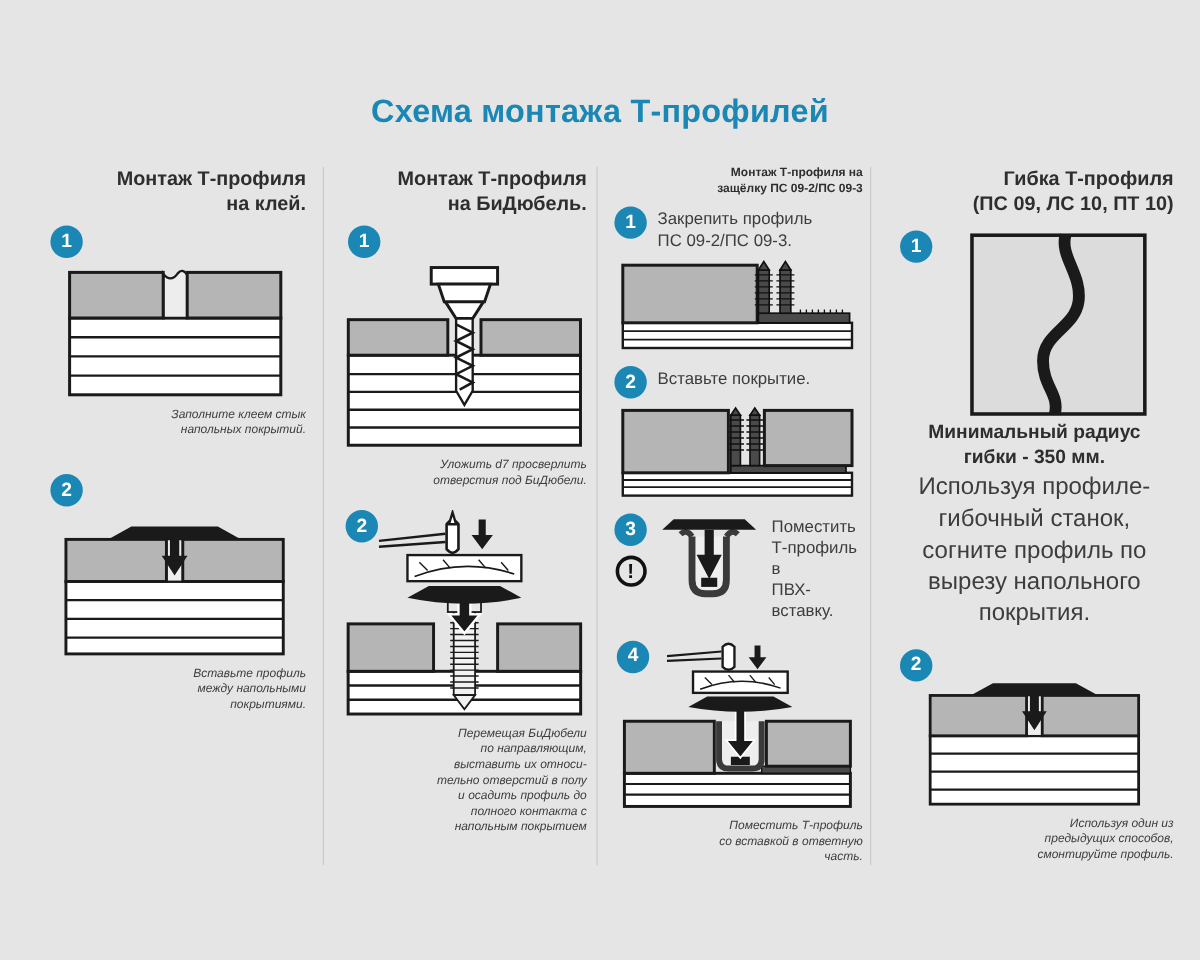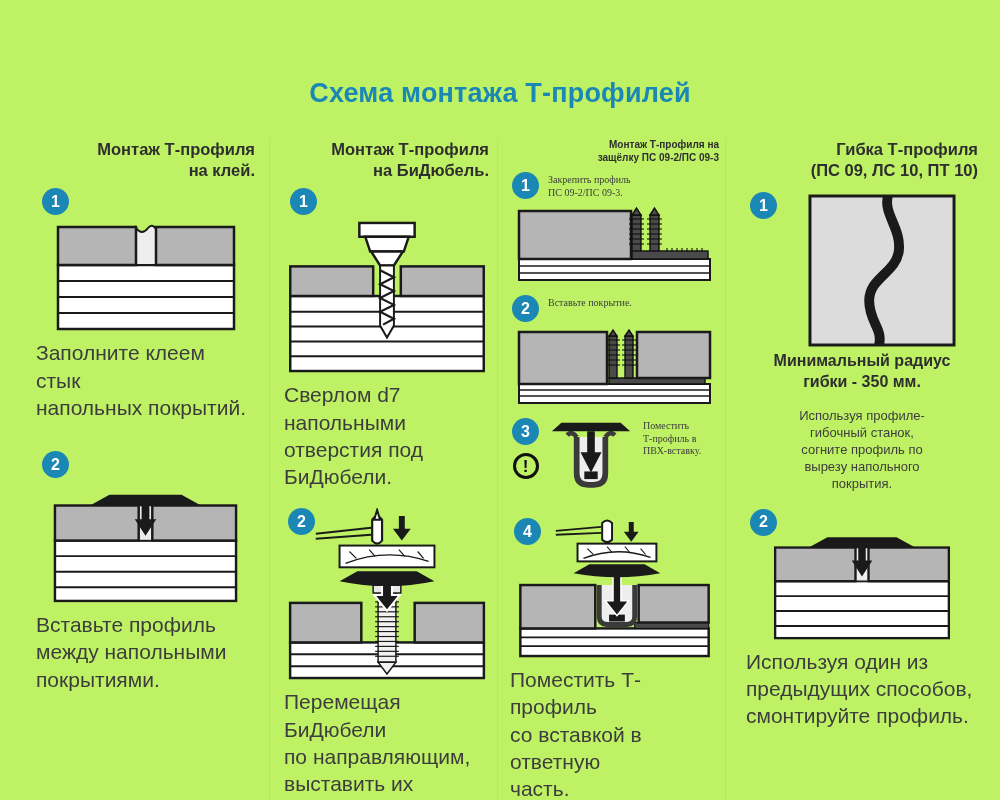--- a/index.html
+++ b/index.html
@@ -3,21 +3,21 @@
 <meta charset="utf-8">
 <style>
   :root{
     --accent:#1a87b5;
     --ink:#2e2e2e;
     --text:#3d3d3d;
     --divider:#c9c9c9;
   }
   *{margin:0;padding:0;box-sizing:border-box;}
   body{background:#ffffff;font-family:"Liberation Sans",sans-serif;}
-  .page{width:1000px;height:800px;background:#bef264;position:relative;overflow:hidden;}
+  .page{width:1000px;height:800px;background:#e5e5e5;position:relative;overflow:hidden;}
   .main-title{
     text-align:center;
     padding-top:78px;
     font-size:27px;
     font-weight:bold;
     color:var(--accent);
     letter-spacing:0.2px;
   }
   .columns{
     display:grid;
@@ -39,44 +39,44 @@
   .badge{
     width:27px;height:27px;border-radius:50%;
     background:var(--accent);color:#fff;
     font-size:16px;font-weight:bold;
     display:flex;align-items:center;justify-content:center;
     flex:0 0 27px;
   }
   .badge-row{margin:4px 0 4px 6px;}
   .diagram{display:flex;justify-content:center;margin:4px auto;}
   .caption{
-    font-size:21px;color:var(--text);line-height:1.3;
-    text-align:left;white-space:pre-line;margin-top:8px;
+    font-size:10px;color:var(--text);line-height:1.3;
+    text-align:right;white-space:pre-line;margin-top:8px;font-style:italic;
   }
   .step{position:relative;}
   .step .abs-badge{position:absolute;left:4px;top:8px;}
   .flex-row{display:flex;align-items:flex-start;gap:9px;margin:6px 0 4px 2px;}
   .flex-row .label{
-    font-size:10px;color:var(--text);line-height:1.25;
-    text-align:left;white-space:pre-line;padding-top:2px;font-family:Liberation Serif, serif;
+    font-size:14px;color:var(--text);line-height:1.25;
+    text-align:left;white-space:pre-line;padding-top:2px;
   }
   .left-stack{display:flex;flex-direction:column;gap:8px;align-items:center;}
   .warning{
     width:26px;height:26px;border-radius:50%;
     border:3px solid #111;color:#111;
     font-size:17px;font-weight:bold;
     display:flex;align-items:center;justify-content:center;line-height:1;
   }
   .bold-note{
     font-size:16px;font-weight:bold;color:var(--ink);
     text-align:center;white-space:pre-line;line-height:1.3;margin-top:0;
   }
   .note{
-    font-size:13px;color:var(--text);
-    text-align:center;white-space:pre-line;line-height:1.32;margin-top:14px;
+    font-size:20px;color:var(--text);
+    text-align:center;white-space:pre-line;line-height:1.32;
   }
   svg{display:block;}
 </style>
 </head>
 <body>
 
 <div class="page">
 
   <div class="main-title">Схема монтажа Т-профилей</div>
 
@@ -143,21 +143,21 @@
             <rect x="114" y="48" width="84" height="30" fill="#b5b5b5" stroke="#1a1a1a" stroke-width="2.5"></rect>
             <g>
               <rect x="72" y="4" width="56" height="14" fill="#fff" stroke="#1a1a1a" stroke-width="2.5"></rect>
               <path d="M78,18 L122,18 L117,33 L83,33 Z" fill="#fff" stroke="#1a1a1a" stroke-width="2.5"></path>
               <path d="M84,33 L116,33 L107,47 L93,47 Z" fill="#fff" stroke="#1a1a1a" stroke-width="2.5"></path>
               <path d="M93,47 L93,108 L100,120 L107,108 L107,47 Z" fill="#fff" stroke="#1a1a1a" stroke-width="2"></path>
               <path d="M93,52 L107,59 L93,66 L107,73 L93,80 L107,87 L93,94 L107,101 L96,107" fill="none" stroke="#1a1a1a" stroke-width="2.2"></path>
             </g>
           </svg>
         </div>
-        <div class="caption">Сверлом d7 напольными
+        <div class="caption">Уложить d7 просверлить
 отверстия под БиДюбели.</div>
       </div>
 
       <div class="step" style="margin-top:10px;padding-top:4px;">
         <div class="badge abs-badge">2</div>
         <div class="diagram">
           <svg width="198" height="172" viewBox="0 0 200 174">
             <rect x="2" y="136" width="196" height="36" fill="#fff" stroke="#1a1a1a" stroke-width="2.5"></rect>
             <line x1="2" y1="148" x2="198" y2="148" stroke="#1a1a1a" stroke-width="2"></line>
             <line x1="2" y1="160" x2="198" y2="160" stroke="#1a1a1a" stroke-width="2"></line>

